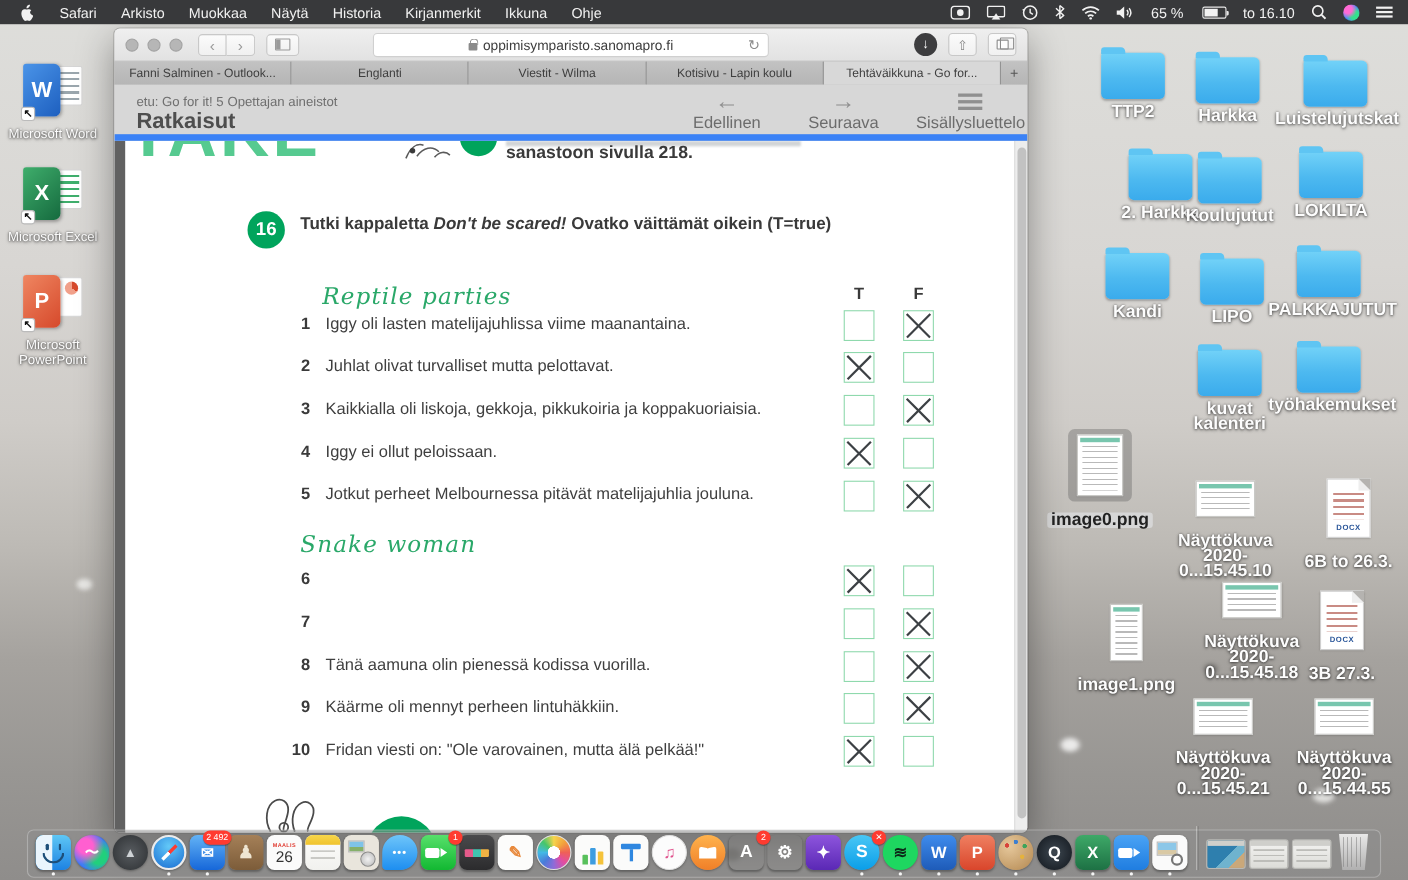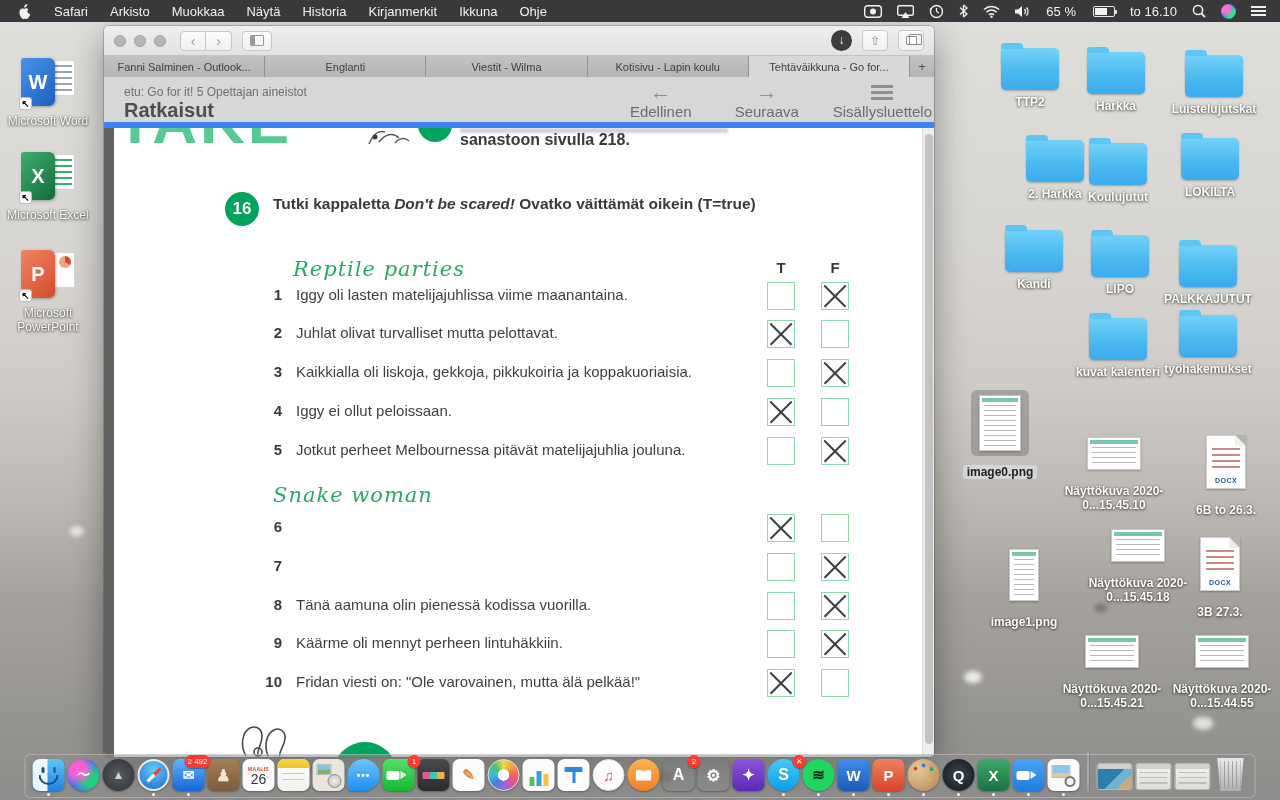--- a/index.html
+++ b/index.html
@@ -66,21 +66,21 @@
     font-size:10px; line-height:11px; color:#111; font-weight:bold; }
   .da-label { margin-top:4px; color:#fdfdfd; font-size:12px; line-height:14px;
     text-shadow:0 1px 3px rgba(0,0,0,.65), 0 0 2px rgba(0,0,0,.45); }
 
   
   .dfolder { position:absolute; width:110px; text-align:center; z-index:5; }
   .folder-shape { position:relative; width:58px; height:42px; margin:0 auto; border-radius:3px 5px 5px 5px;
     background:linear-gradient(180deg,#72d2f8 0%,#4db9f0 55%,#3aabec 100%); box-shadow:0 1px 2px rgba(0,0,0,.25); }
   .folder-shape::before { content:""; position:absolute; left:0; top:-5px; width:22px; height:6px; border-radius:3px 4px 0 0;
     background:#5fc5f3; }
-  .d-label { margin-top:5px; color:#fdfdfd; font-size:12px; line-height:14px; font-weight:bold;
+  .d-label { margin-top:5px; color:#fdfdfd; font-size:16px; line-height:14px; font-weight:bold;
     text-shadow:0 1px 3px rgba(0,0,0,.6), 0 0 2px rgba(0,0,0,.4); }
   .dfile { position:absolute; width:116px; text-align:center; z-index:5; }
   .dfile .d-label { font-weight:bold; }
   .dfile.selected .thumbwrap { background:rgba(90,90,90,.35); border-radius:6px; }
   .dfile.selected .d-label { background:rgba(215,215,215,.95); color:#222; text-shadow:none; border-radius:3px; display:inline-block; padding:0 4px; }
   .thumbwrap { display:inline-block; padding:5px 8px; }
   .thumb { background:#fff; border:1px solid #c9c9c6; box-shadow:0 1px 2px rgba(0,0,0,.25); position:relative; margin:0 auto; }
   .thumb.portrait-lg { width:42px; height:56px; }
   .thumb.portrait-sm { width:30px; height:52px; }
   .thumb.landscape  { width:54px; height:33px; }
@@ -379,20 +379,25 @@
     <div class="tl-group">
       <span class="tl"></span>
       <span class="tl"></span>
       <span class="tl"></span>
     </div>
     <span class="nav-btn nav-back">‹</span>
     <span class="nav-btn nav-fwd">›</span>
     <span class="sb-btn">
         <span class="sb-glyph"></span>
       </span>
+    <div class="urlfield">
+      <span class="lock"></span>
+      <span>oppimisymparisto.sanomapro.fi</span>
+      <span class="reload">↻</span>
+    </div>
     <div class="tb-right">
       <span class="dl-btn">↓</span>
       <span class="share-btn">
           <span class="share-glyph">⇧</span>
         </span>
       <span class="tabs-btn">
           <span class="tabs-glyph"></span>
         </span>
     </div>
   </div>
@@ -570,21 +575,21 @@
       <div class="d-label">LOKILTA</div>
     </div>
     <div class="dfolder" style="left: 979px; top: 230px;">
       <div class="folder-shape"></div>
       <div class="d-label">Kandi</div>
     </div>
     <div class="dfolder" style="left: 1065px; top: 235px;">
       <div class="folder-shape"></div>
       <div class="d-label">LIPO</div>
     </div>
-    <div class="dfolder" style="left: 1153px; top: 245px;">
+    <div class="dfolder" style="left: 1153px; top: 228px;">
       <div class="folder-shape"></div>
       <div class="d-label">PALKKAJUTUT</div>
     </div>
     <div class="dfolder" style="left: 1063px; top: 318px;">
       <div class="folder-shape"></div>
       <div class="d-label">kuvat kalenteri</div>
     </div>
     <div class="dfolder" style="left: 1153px; top: 315px;">
       <div class="folder-shape"></div>
       <div class="d-label">työhakemukset</div>

